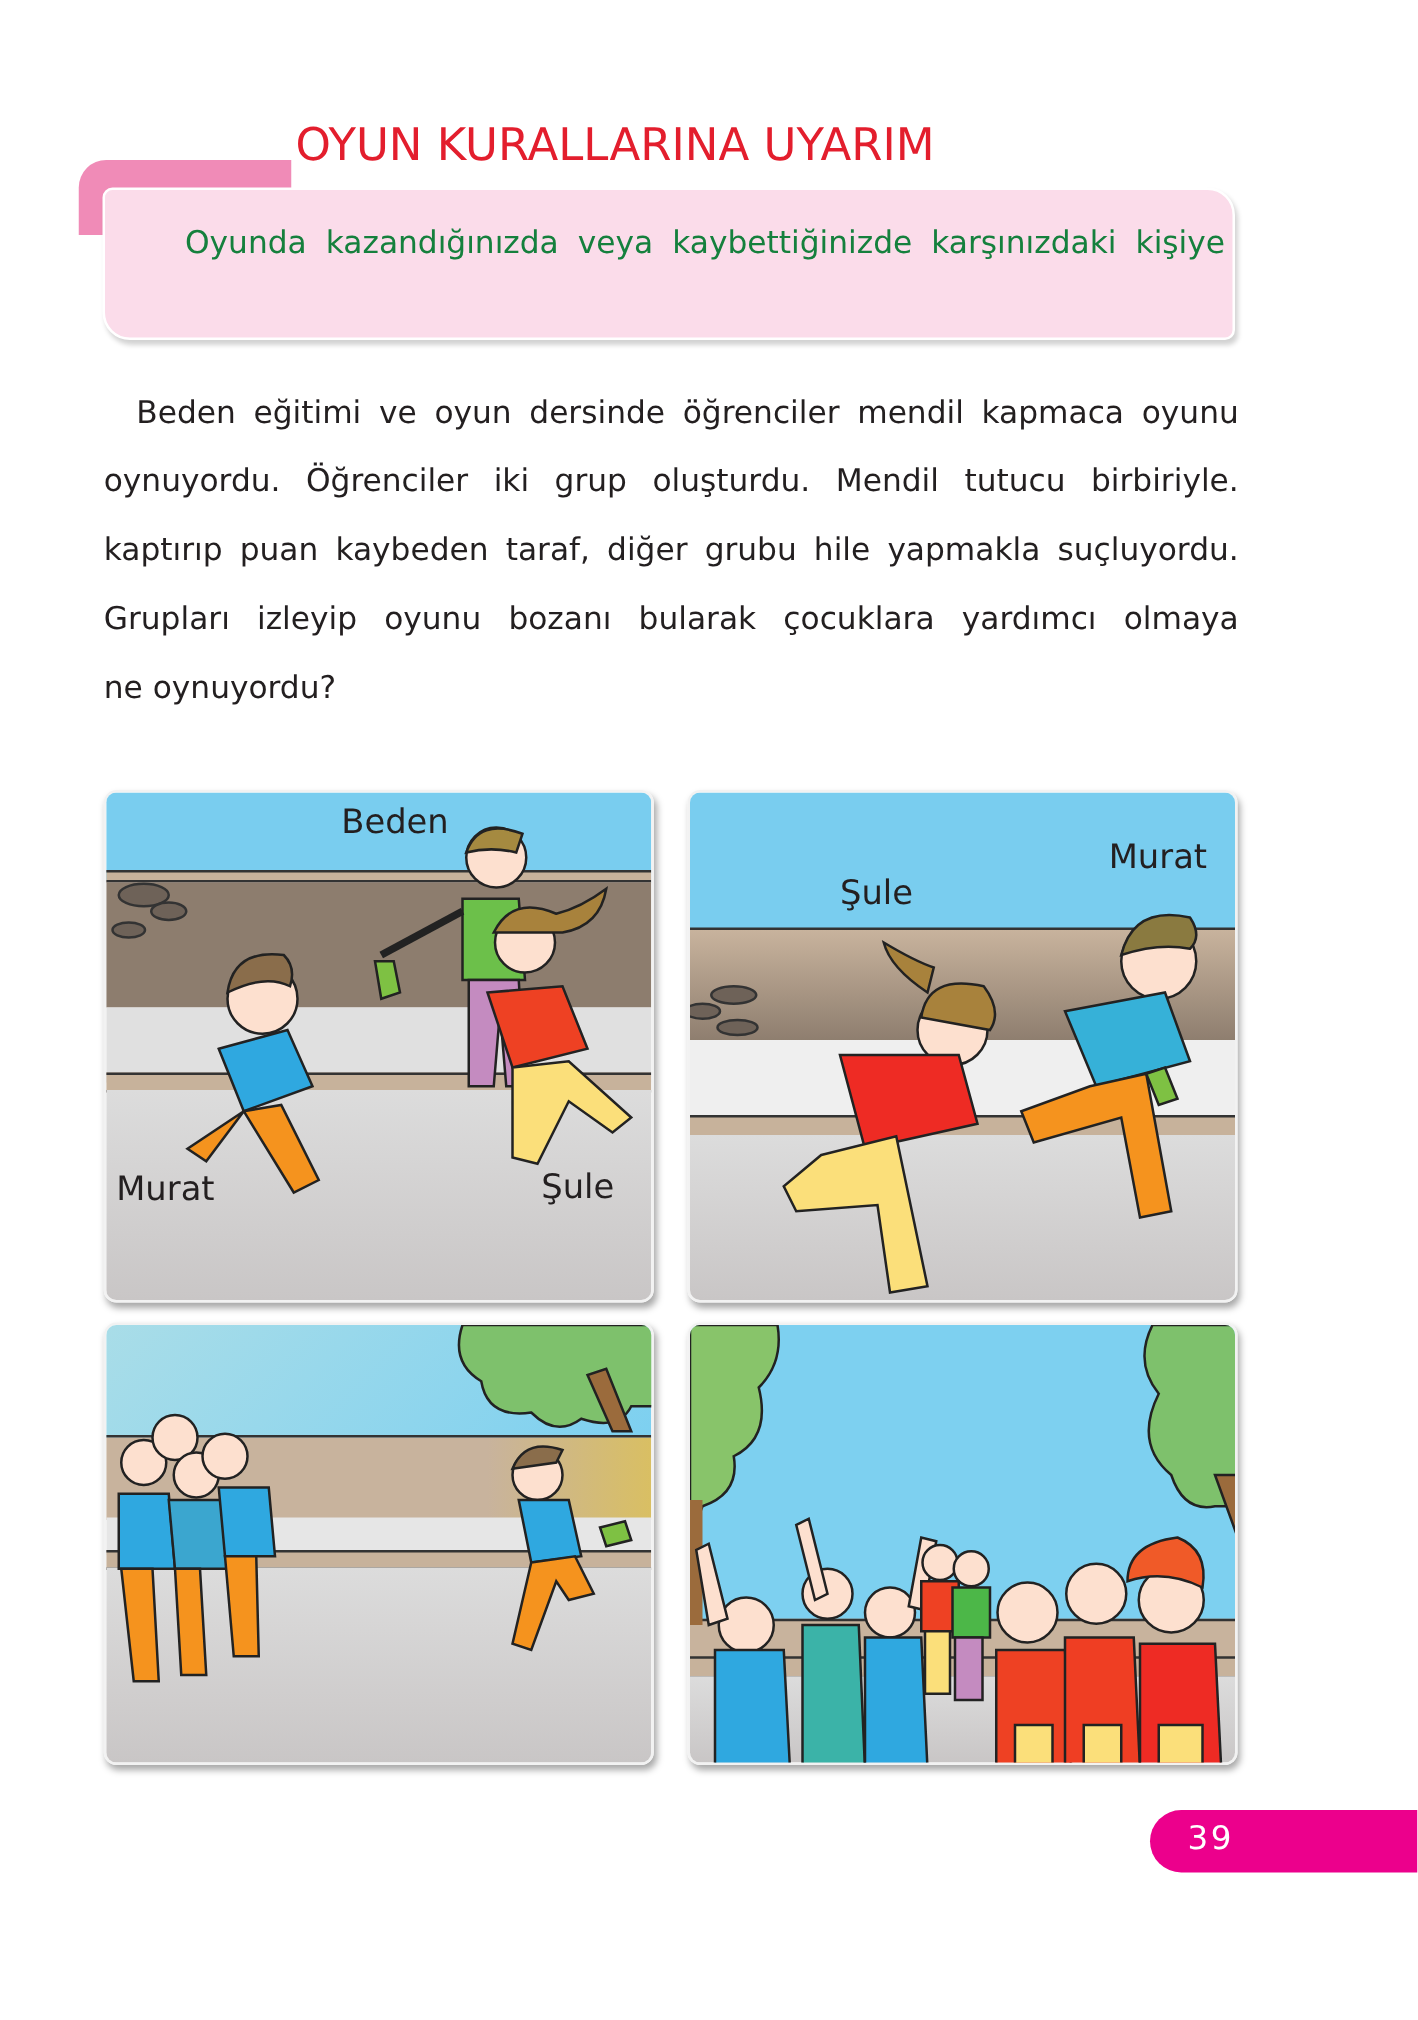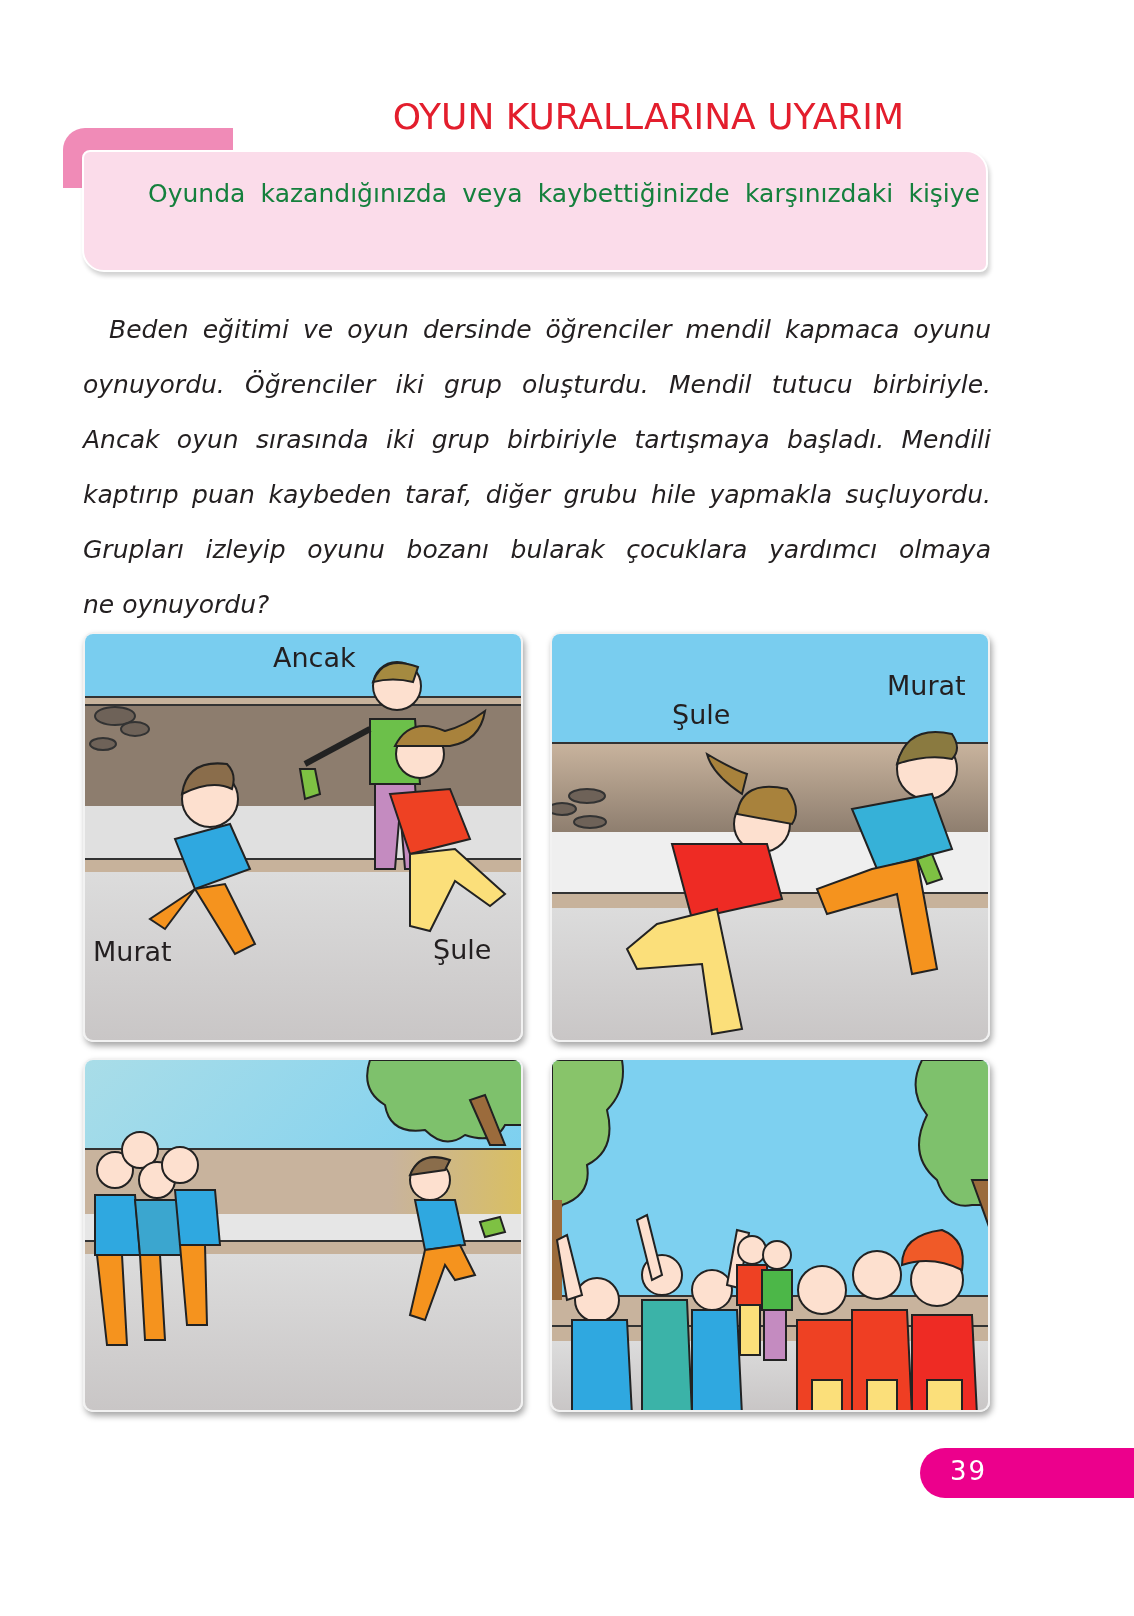--- a/index.html
+++ b/index.html
@@ -1,21 +1,21 @@
 <!DOCTYPE html>
 <html><head>
 <meta charset="utf-8">
 <style>
   html, body { margin: 0; padding: 0; }
   body {
     width: 1134px; height: 1616px; background: #ffffff; position: relative; overflow: hidden;
     font-family: "DejaVu Sans", sans-serif; color: #231f20;
   }
   .title {
-    position: absolute; left: 0; width: 904px; top: 96px; text-align: right;
+    position: absolute; left: 0; width: 904px; top: 96px; text-align: center;
     color: #e31e2d; font-family: "DejaVu Sans", sans-serif; font-size: 36px; letter-spacing: 0px;
     font-weight: normal; padding-left: 80px; box-sizing: border-box;
   }
   .tab-accent {
     position: absolute; left: 63px; top: 128px; width: 170px; height: 60px;
     background: #f08bb7; border-radius: 22px 0 0 0;
   }
   .prompt-box {
     position: absolute; left: 82px; top: 150px; width: 906px; height: 122px;
     background: #fbdcea; border-radius: 8px 22px 8px 22px;
@@ -24,21 +24,21 @@
   .prompt-text {
     position: absolute; left: 100px; top: 170px; width: 880px;
     font-size: 25px; line-height: 47px; color: #15803d;
   }
   .prompt-text .l1 { display: block; padding-left: 48px; text-align: justify; text-align-last: justify; }
   .prompt-text .l2 { display: block; }
   .story {
     position: absolute; left: 83px; top: 302px; width: 908px;
     font-size: 25px; line-height: 55px; color: #231f20;
   }
-  .story span { display: block; text-align: justify; text-align-last: justify; white-space: nowrap; font-style: italic; }
+  .story span { display: block; text-align: justify; text-align-last: justify; white-space: nowrap; }
   .story span.first { padding-left: 26px; }
   .story span.last { text-align-last: left; }
   .panel {
     position: absolute; border-radius: 10px; overflow: hidden;
     box-shadow: 2px 4px 6px rgba(0,0,0,0.35); border: 2px solid #f2f2f2; box-sizing: border-box;
   }
   .p1 { left: 83px; top: 632px; width: 440px; height: 410px; }
   .p2 { left: 550px; top: 632px; width: 440px; height: 410px; }
   .p3 { left: 83px; top: 1058px; width: 440px; height: 354px; }
   .p4 { left: 550px; top: 1058px; width: 440px; height: 354px; }
@@ -65,21 +65,20 @@
 
 <div class="tab-accent"></div>
 <div class="prompt-box"></div>
 <div class="prompt-text">
   <span class="l1">Oyunda kazandığınızda veya kaybettiğinizde karşınızdaki kişiye</span>
 </div>
 
 <div class="story">
   <span class="first">Beden eğitimi ve oyun dersinde öğrenciler mendil kapmaca oyunu</span>
   <span>oynuyordu. Öğrenciler iki grup oluşturdu. Mendil tutucu birbiriyle.</span>
-  <span>Ancak oyun sırasında iki grup birbiriyle tartışmaya başladı. Mendili</span>
   <span>kaptırıp puan kaybeden taraf, diğer grubu hile yapmakla suçluyordu.</span>
   <span>Grupları izleyip oyunu bozanı bularak çocuklara yardımcı olmaya</span>
   <span class="last">ne oynuyordu?</span>
 </div>
 
 <div class="panel p1">
   <div class="sky" style="height:70px;background:#79cdef;"></div>
   <div class="wall" style="top:62px;height:6px;background:#c7b29b;border-top:2px solid #333;border-bottom:2px solid #333;"></div>
   <div class="wall" style="top:72px;height:100px;background:#8d7d6e;"></div>
   <div class="wall" style="top:172px;height:60px;background:#e0e0e0;"></div>
@@ -100,21 +99,21 @@
     <path d="M285 85 l45 0 l5 65 l-50 0z" fill="#6cc04a" stroke="#222" stroke-width="2"></path>
     <path d="M290 150 l40 0 l5 85 l-15 0 l-5 -60 l-5 60 l-20 0z" fill="#c48bc0" stroke="#222" stroke-width="2"></path>
     <path d="M215 135 l15 0 l5 25 l-15 5z" fill="#7ec143" stroke="#222" stroke-width="2"></path>
     <path d="M285 95 l-65 35" stroke="#222" stroke-width="6"></path>
 
     <circle cx="335" cy="120" r="24" fill="#fde0cf" stroke="#222" stroke-width="2"></circle>
     <path d="M310 112 q15 -30 50 -15 q20 -5 40 -20 q-5 30 -35 35z" fill="#a8823c" stroke="#222" stroke-width="2"></path>
     <path d="M305 160 l60 -5 l20 50 l-60 15z" fill="#ee4123" stroke="#222" stroke-width="2"></path>
     <path d="M325 220 l45 -5 l50 45 l-15 12 l-35 -25 l-25 50 l-20 -5z" fill="#fbdf7a" stroke="#222" stroke-width="2"></path>
   </svg>
-  <div class="label" style="left:188px;top:8px;">Ancak</div>
+  <div class="label" style="left:188px;top:8px;">Beden</div>
   <div class="label" style="left:8px;top:302px;">Murat</div>
   <div class="label" style="left:348px;top:300px;">Şule</div>
 </div>
 
 <div class="panel p2">
   <div class="sky" style="height:115px;background:#79cdef;"></div>
   <div class="wall" style="top:108px;height:90px;background:linear-gradient(#c8b39d,#8d7d6e);border-top:2px solid #333;"></div>
   <div class="wall" style="top:198px;height:60px;background:#efefef;"></div>
   <div class="wall" style="top:258px;height:14px;background:#c7b29b;border-top:2px solid #333;border-bottom:2px solid #333;"></div>
   <div class="ground" style="top:274px;"></div>

